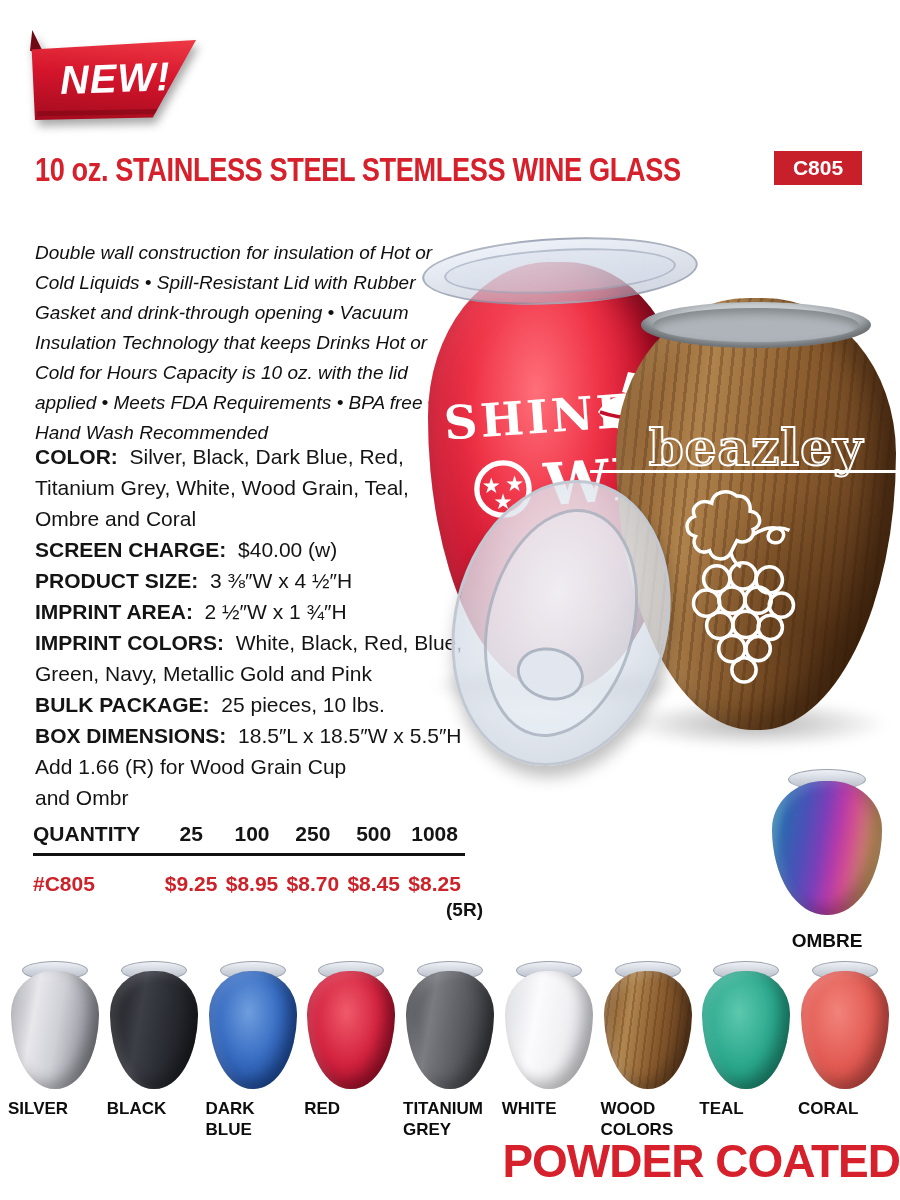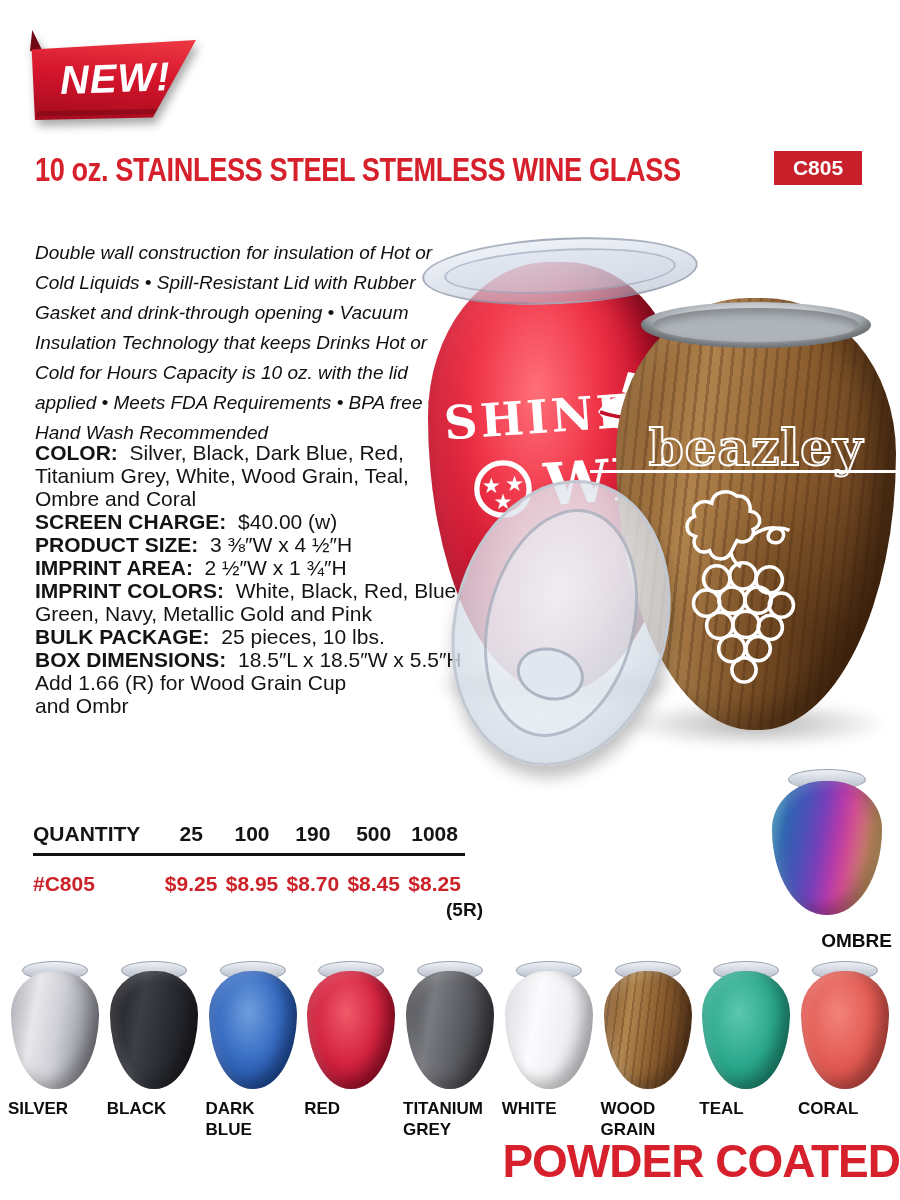--- a/index.html
+++ b/index.html
@@ -23,21 +23,21 @@
     font-style:italic;letter-spacing:1px;transform:rotate(-2deg);}
   
   #title{position:absolute;left:35px;top:150px;white-space:nowrap;color:var(--red);
     font-size:34px;font-weight:800;letter-spacing:-.5px;transform:scaleX(.8);transform-origin:left center;}
   #item-badge{position:absolute;left:774px;top:151px;width:88px;height:34px;background:var(--badge-red);
     color:#fff;font-size:21px;font-weight:700;text-align:center;line-height:34px;}
   
   #description{position:absolute;left:35px;top:238px;width:410px;font-style:italic;
     font-size:19px;line-height:30px;color:#101010;}
   
-  #specs{position:absolute;left:35px;top:441px;width:430px;font-size:21px;line-height:23px;}
+  #specs{position:absolute;left:35px;top:441px;width:430px;font-size:21px;line-height:31px;}
   .spec-line{margin:0;}
   .spec-line b{font-weight:700;}
   .spec-line:nth-child(7){white-space:nowrap;}
   
   #pricing{position:absolute;left:33px;top:822px;width:450px;}
   .phead,.prow{display:flex;width:432px;font-weight:700;font-size:21px;}
   .phead{border-bottom:3px solid #111;padding-bottom:7px;}
   .prow{margin-top:16px;color:var(--price-red);}
   .pc0{width:128px;text-align:left;}
   .pc{width:61px;text-align:center;}
@@ -79,21 +79,21 @@
   #grapes{position:absolute;left:62px;top:188px;width:132px;height:198px;}
   #front-lid{position:absolute;left:34px;top:246px;width:208px;height:284px;border-radius:50%;z-index:4;
     transform:rotate(14deg);
     background:radial-gradient(ellipse at 45% 40%,rgba(246,249,253,.92),rgba(215,222,232,.78) 60%,rgba(190,198,210,.82));
     border:3px solid #c2c8d2;box-shadow:5px 10px 16px rgba(0,0,0,.25);}
   #front-lid::before{content:"";position:absolute;inset:26px 30px;border-radius:50%;
     border:3px solid rgba(145,155,172,.6);background:rgba(236,241,247,.5);}
   #lid-hole{position:absolute;left:72px;top:168px;width:62px;height:46px;border-radius:50%;
     background:rgba(226,231,239,.95);border:3px solid rgba(150,160,175,.7);}
   
-  #ombre{position:absolute;left:762px;top:760px;width:130px;text-align:right;}
+  #ombre{position:absolute;left:762px;top:760px;width:130px;text-align:center;}
   #ombre .s-lid{width:76px;height:19px;}
   #ombre .cup{width:110px;height:134px;}
   #ombre .s-label{margin-top:14px;font-size:19px;}
   .cup-ombre{background:linear-gradient(100deg,#3c9bb5 0%,#2e66b0 15%,#4a51b8 30%,#7a3fb8 44%,#b33aaa 56%,#cf4d92 66%,#c98f63 83%,#d9c078 100%);}
   
   #swatches{position:absolute;left:8px;top:952px;width:884px;display:flex;justify-content:space-between;}
   .swatch{width:94px;text-align:left;position:relative;}
   .s-lid{width:64px;height:17px;margin:0 auto;border-radius:50%;position:relative;top:9px;z-index:0;
     background:linear-gradient(#eef1f6,#b6bcc8);border:1px solid #9aa1ad;}
   .cup{width:88px;height:118px;margin:0 auto;position:relative;z-index:1;
@@ -140,21 +140,21 @@
       <p class="spec-line"><b>BOX DIMENSIONS:&nbsp; </b><span>18.5″L x 18.5″W x 5.5″H</span></p>
       <p class="spec-line"><span>Add 1.66 (R) for Wood Grain Cup</span></p>
       <p class="spec-line"><span>and Ombr</span></p>
     </div>
 
   <div id="pricing">
     <div class="phead">
         <div class="pc0">QUANTITY</div>
         <div class="pc">25</div>
         <div class="pc">100</div>
-        <div class="pc">190</div>
+        <div class="pc">250</div>
         <div class="pc">500</div>
         <div class="pc">1008</div>
       </div>
     <div class="prow">
         <div class="pc0">#C805</div>
         <div class="pc">$9.25</div>
         <div class="pc">$8.95</div>
         <div class="pc">$8.70</div>
         <div class="pc">$8.45</div>
         <div class="pc">$8.25</div>
@@ -246,21 +246,21 @@
         <div class="s-label">TITANIUM GREY</div>
       </div>
       <div class="swatch">
         <div class="s-lid"></div>
         <div class="cup cup-white"></div>
         <div class="s-label">WHITE</div>
       </div>
       <div class="swatch">
         <div class="s-lid"></div>
         <div class="cup cup-wood"></div>
-        <div class="s-label">WOOD GRAIN</div>
+        <div class="s-label">WOOD COLORS</div>
       </div>
       <div class="swatch">
         <div class="s-lid"></div>
         <div class="cup cup-teal"></div>
         <div class="s-label">TEAL</div>
       </div>
       <div class="swatch">
         <div class="s-lid"></div>
         <div class="cup cup-coral"></div>
         <div class="s-label">CORAL</div>

